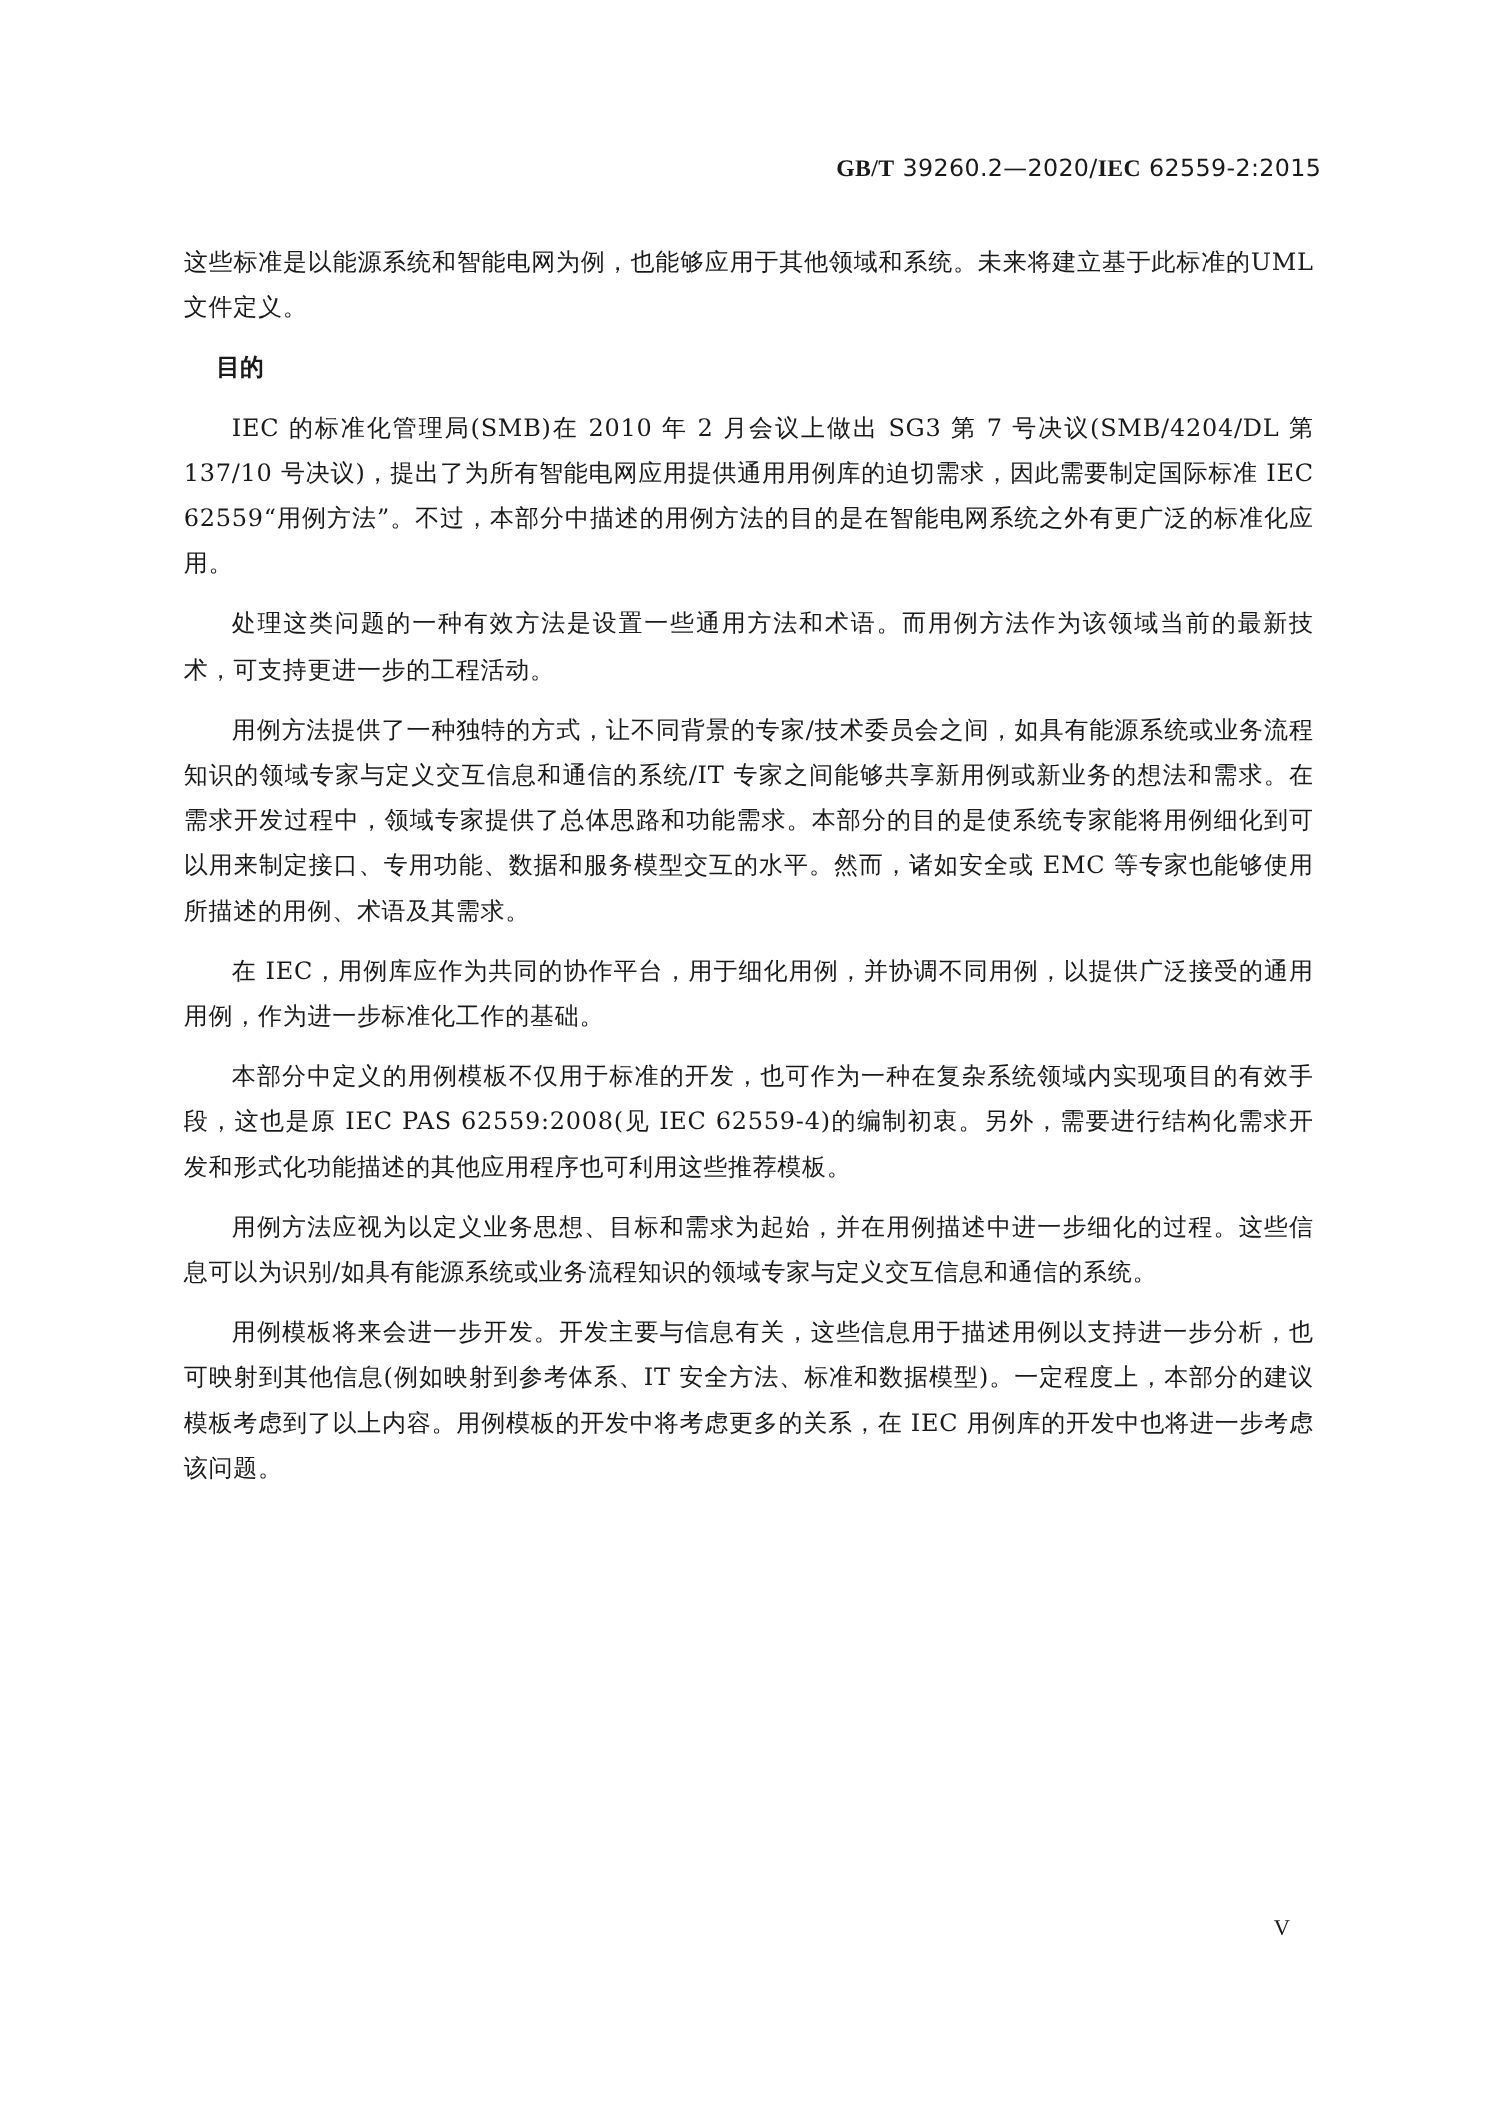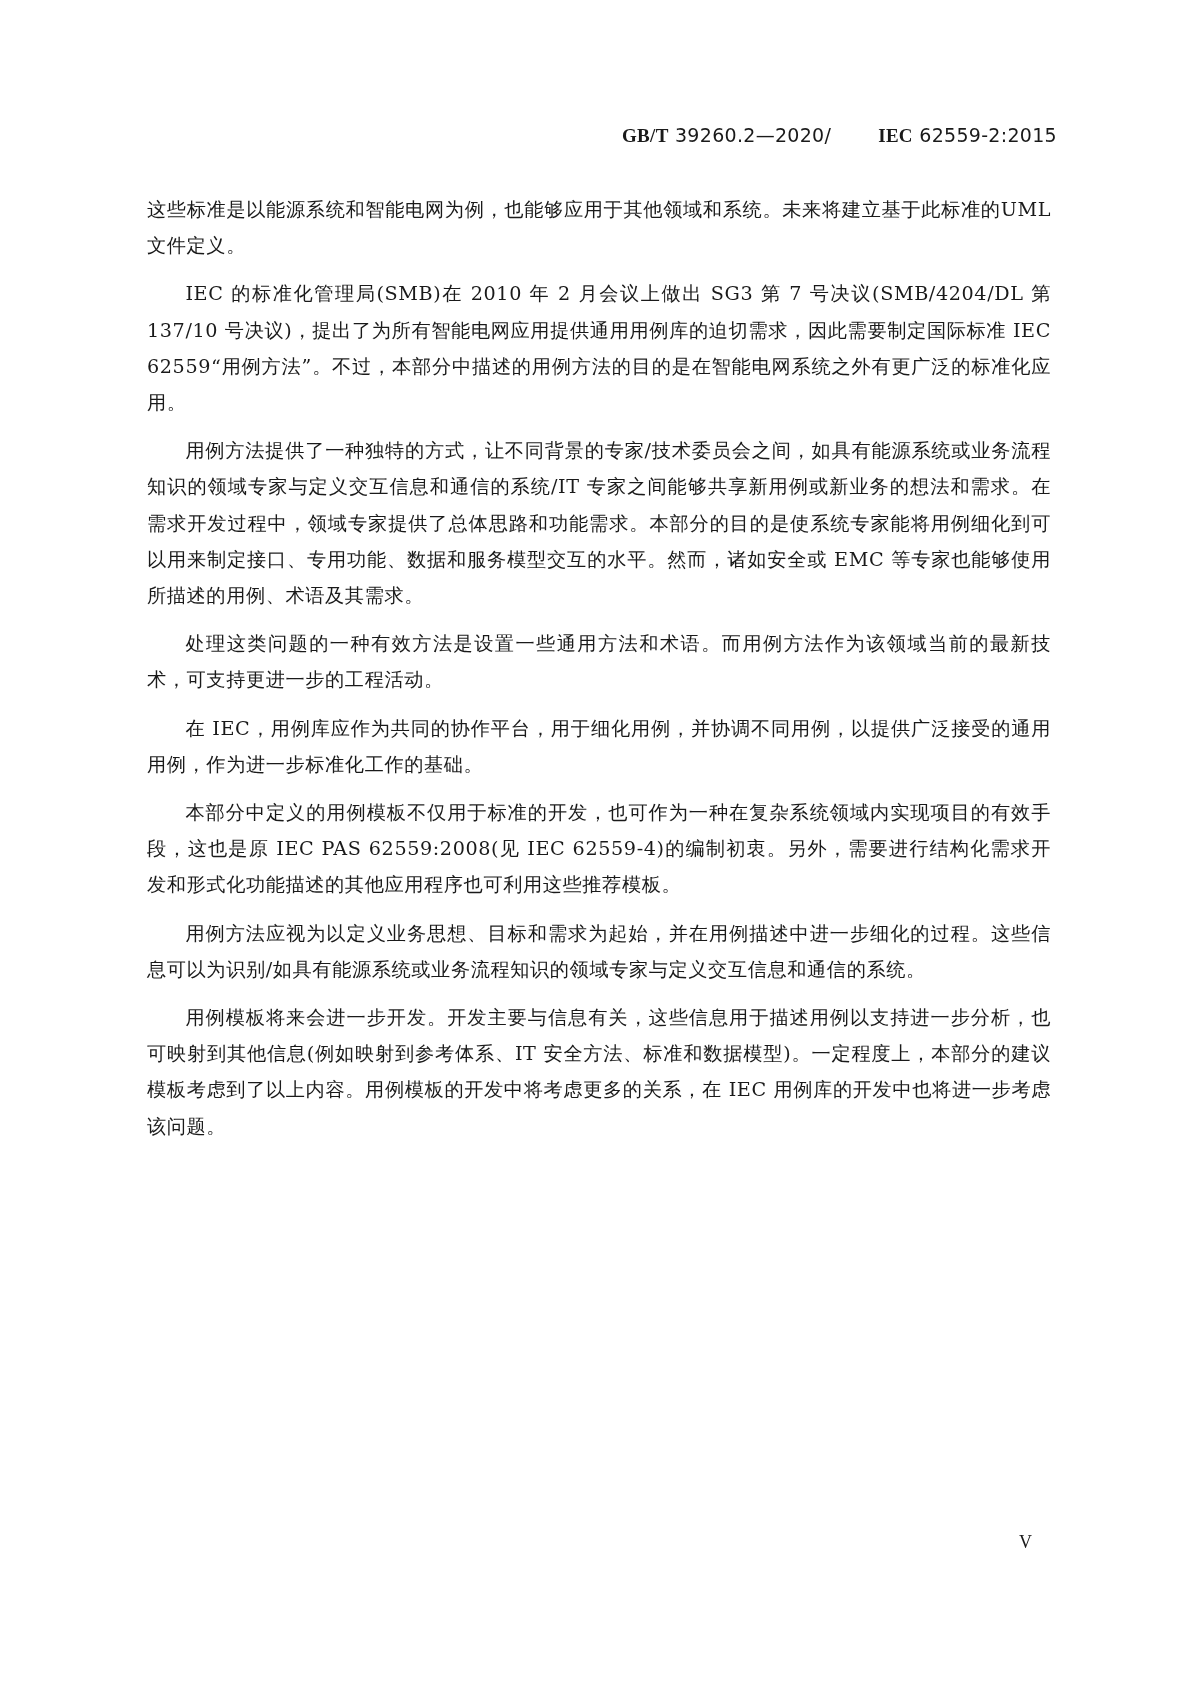--- a/index.html
+++ b/index.html
@@ -1,41 +1,42 @@
 <!DOCTYPE html>
 <html><head>
 <meta charset="utf-8">
 <style>
   html, body { margin: 0; padding: 0; background: #ffffff; }
   body { width: 1191px; height: 1684px; position: relative; overflow: hidden;
          font-family: "DejaVu Serif", "Liberation Serif", serif; color: #1a1a1a; }
   .header { position: absolute; top: 124px; right: 134px; font-size: 19px; letter-spacing: 0.3px;
             white-space: nowrap; }
-  .header .b { font-family: "Liberation Serif", "DejaVu Serif", serif; font-weight: bold; margin-left: 47px; }
+  .header .b { font-family: "Liberation Serif", "DejaVu Serif", serif; font-weight: bold; }
   .header .n { font-family: "DejaVu Sans", "Liberation Sans", sans-serif; }
   .body { position: absolute; left: 135px; top: 180px; width: 928px; }
   .p { font-size: 19.2px; line-height: 36.2px; margin: 12px; text-align: justify;
        text-align-last: left; letter-spacing: 0.6px; }
   .p.indent { text-indent: 2em; }
   .heading { font-family: "DejaVu Sans", "Liberation Sans", sans-serif; font-weight: bold;
              font-size: 19px; line-height: 36.2px; margin: 0; padding-left: 38px; }
   .pagenum { position: absolute; left: 1019px; top: 1532px; font-size: 18px;
              font-family: "Liberation Serif", "DejaVu Serif", serif; }
 </style>
 </head>
 <body>
 
 <div class="header">
   <span class="b">GB/T</span><span class="n"> 39260.2—2020/</span><span class="b">IEC</span><span class="n"> 62559-2:2015</span>
 </div>
 
 <div class="body">
   <p class="p">这些标准是以能源系统和智能电网为例，也能够应用于其他领域和系统。未来将建立基于此标准的UML 文件定义。</p>
+  <p class="heading">目的</p>
   <p class="p indent">IEC 的标准化管理局(SMB)在 2010 年 2 月会议上做出 SG3 第 7 号决议(SMB/4204/DL 第 137/10 号决议)，提出了为所有智能电网应用提供通用用例库的迫切需求，因此需要制定国际标准 IEC 62559“用例方法”。不过，本部分中描述的用例方法的目的是在智能电网系统之外有更广泛的标准化应用。</p>
+  <p class="p indent">处理这类问题的一种有效方法是设置一些通用方法和术语。而用例方法作为该领域当前的最新技术，可支持更进一步的工程活动。</p>
   <p class="p indent">用例方法提供了一种独特的方式，让不同背景的专家/技术委员会之间，如具有能源系统或业务流程知识的领域专家与定义交互信息和通信的系统/IT 专家之间能够共享新用例或新业务的想法和需求。在需求开发过程中，领域专家提供了总体思路和功能需求。本部分的目的是使系统专家能将用例细化到可以用来制定接口、专用功能、数据和服务模型交互的水平。然而，诸如安全或 EMC 等专家也能够使用所描述的用例、术语及其需求。</p>
-  <p class="p indent">处理这类问题的一种有效方法是设置一些通用方法和术语。而用例方法作为该领域当前的最新技术，可支持更进一步的工程活动。</p>
   <p class="p indent">在 IEC，用例库应作为共同的协作平台，用于细化用例，并协调不同用例，以提供广泛接受的通用用例，作为进一步标准化工作的基础。</p>
   <p class="p indent">本部分中定义的用例模板不仅用于标准的开发，也可作为一种在复杂系统领域内实现项目的有效手段，这也是原 IEC PAS 62559:2008(见 IEC 62559-4)的编制初衷。另外，需要进行结构化需求开发和形式化功能描述的其他应用程序也可利用这些推荐模板。</p>
   <p class="p indent">用例方法应视为以定义业务思想、目标和需求为起始，并在用例描述中进一步细化的过程。这些信息可以为识别/如具有能源系统或业务流程知识的领域专家与定义交互信息和通信的系统。</p>
   <p class="p indent">用例模板将来会进一步开发。开发主要与信息有关，这些信息用于描述用例以支持进一步分析，也可映射到其他信息(例如映射到参考体系、IT 安全方法、标准和数据模型)。一定程度上，本部分的建议模板考虑到了以上内容。用例模板的开发中将考虑更多的关系，在 IEC 用例库的开发中也将进一步考虑该问题。</p>
 </div>
 
 <div class="pagenum">V</div>
 
 </body></html>

